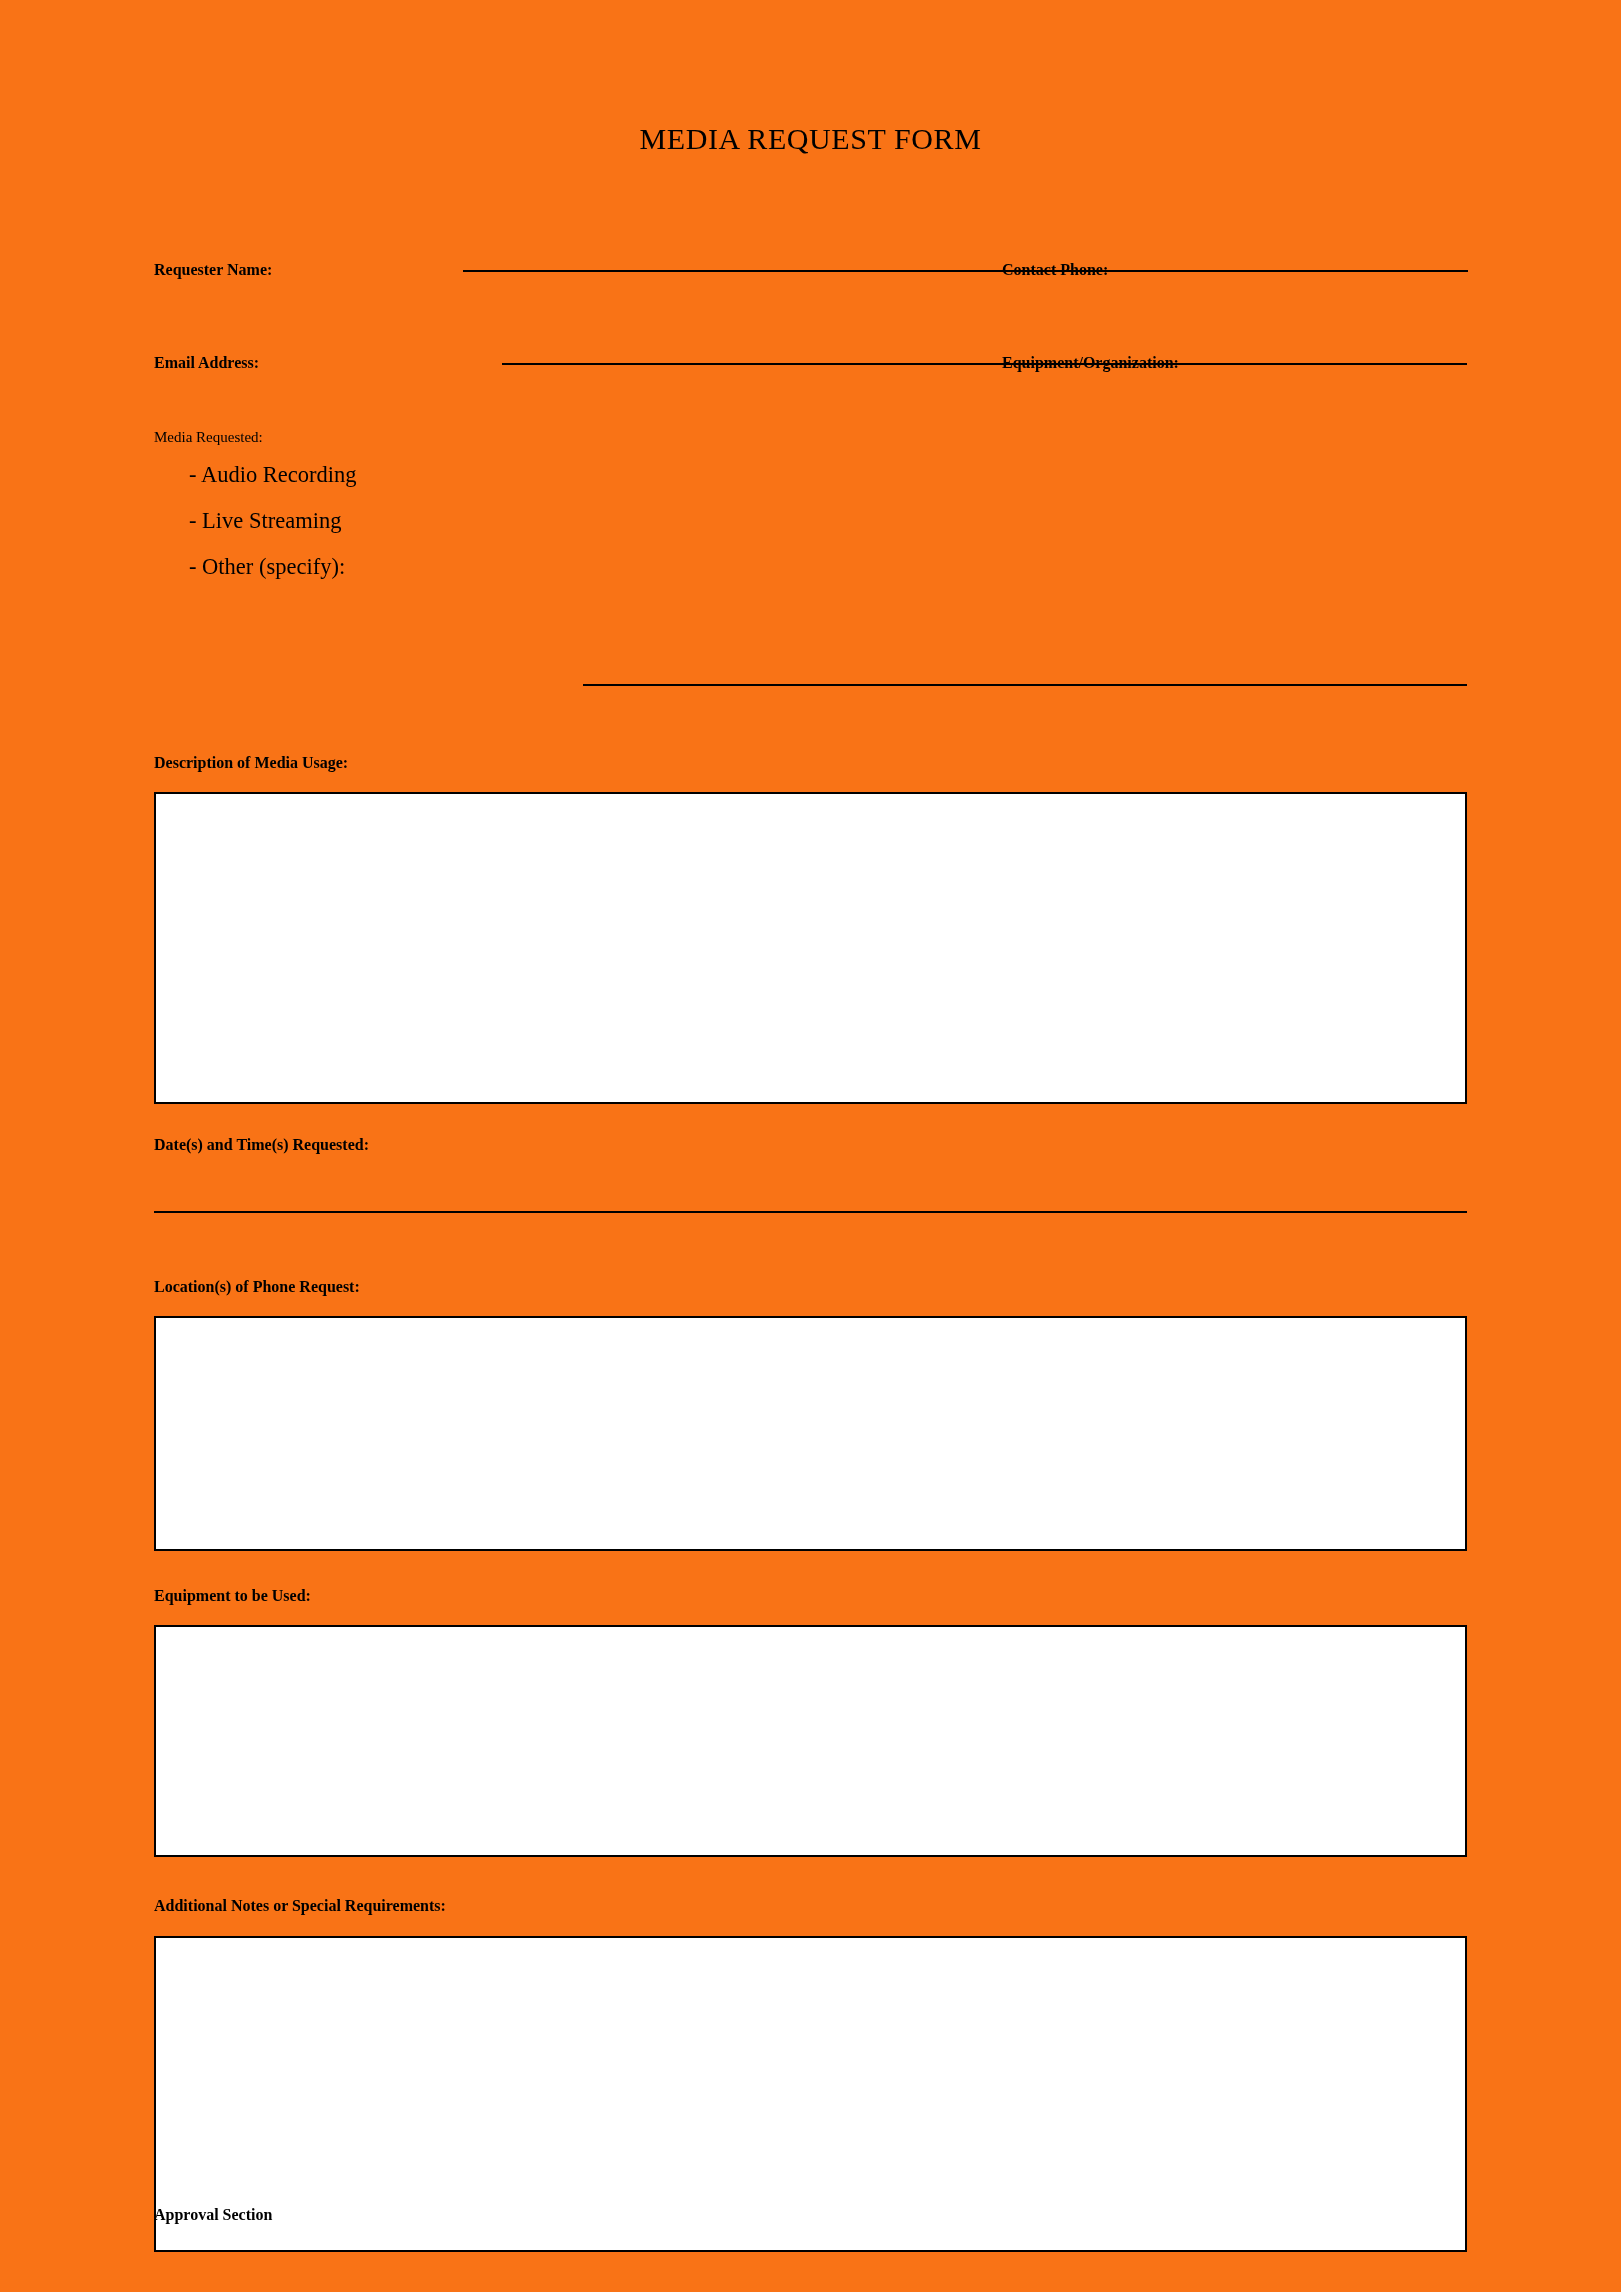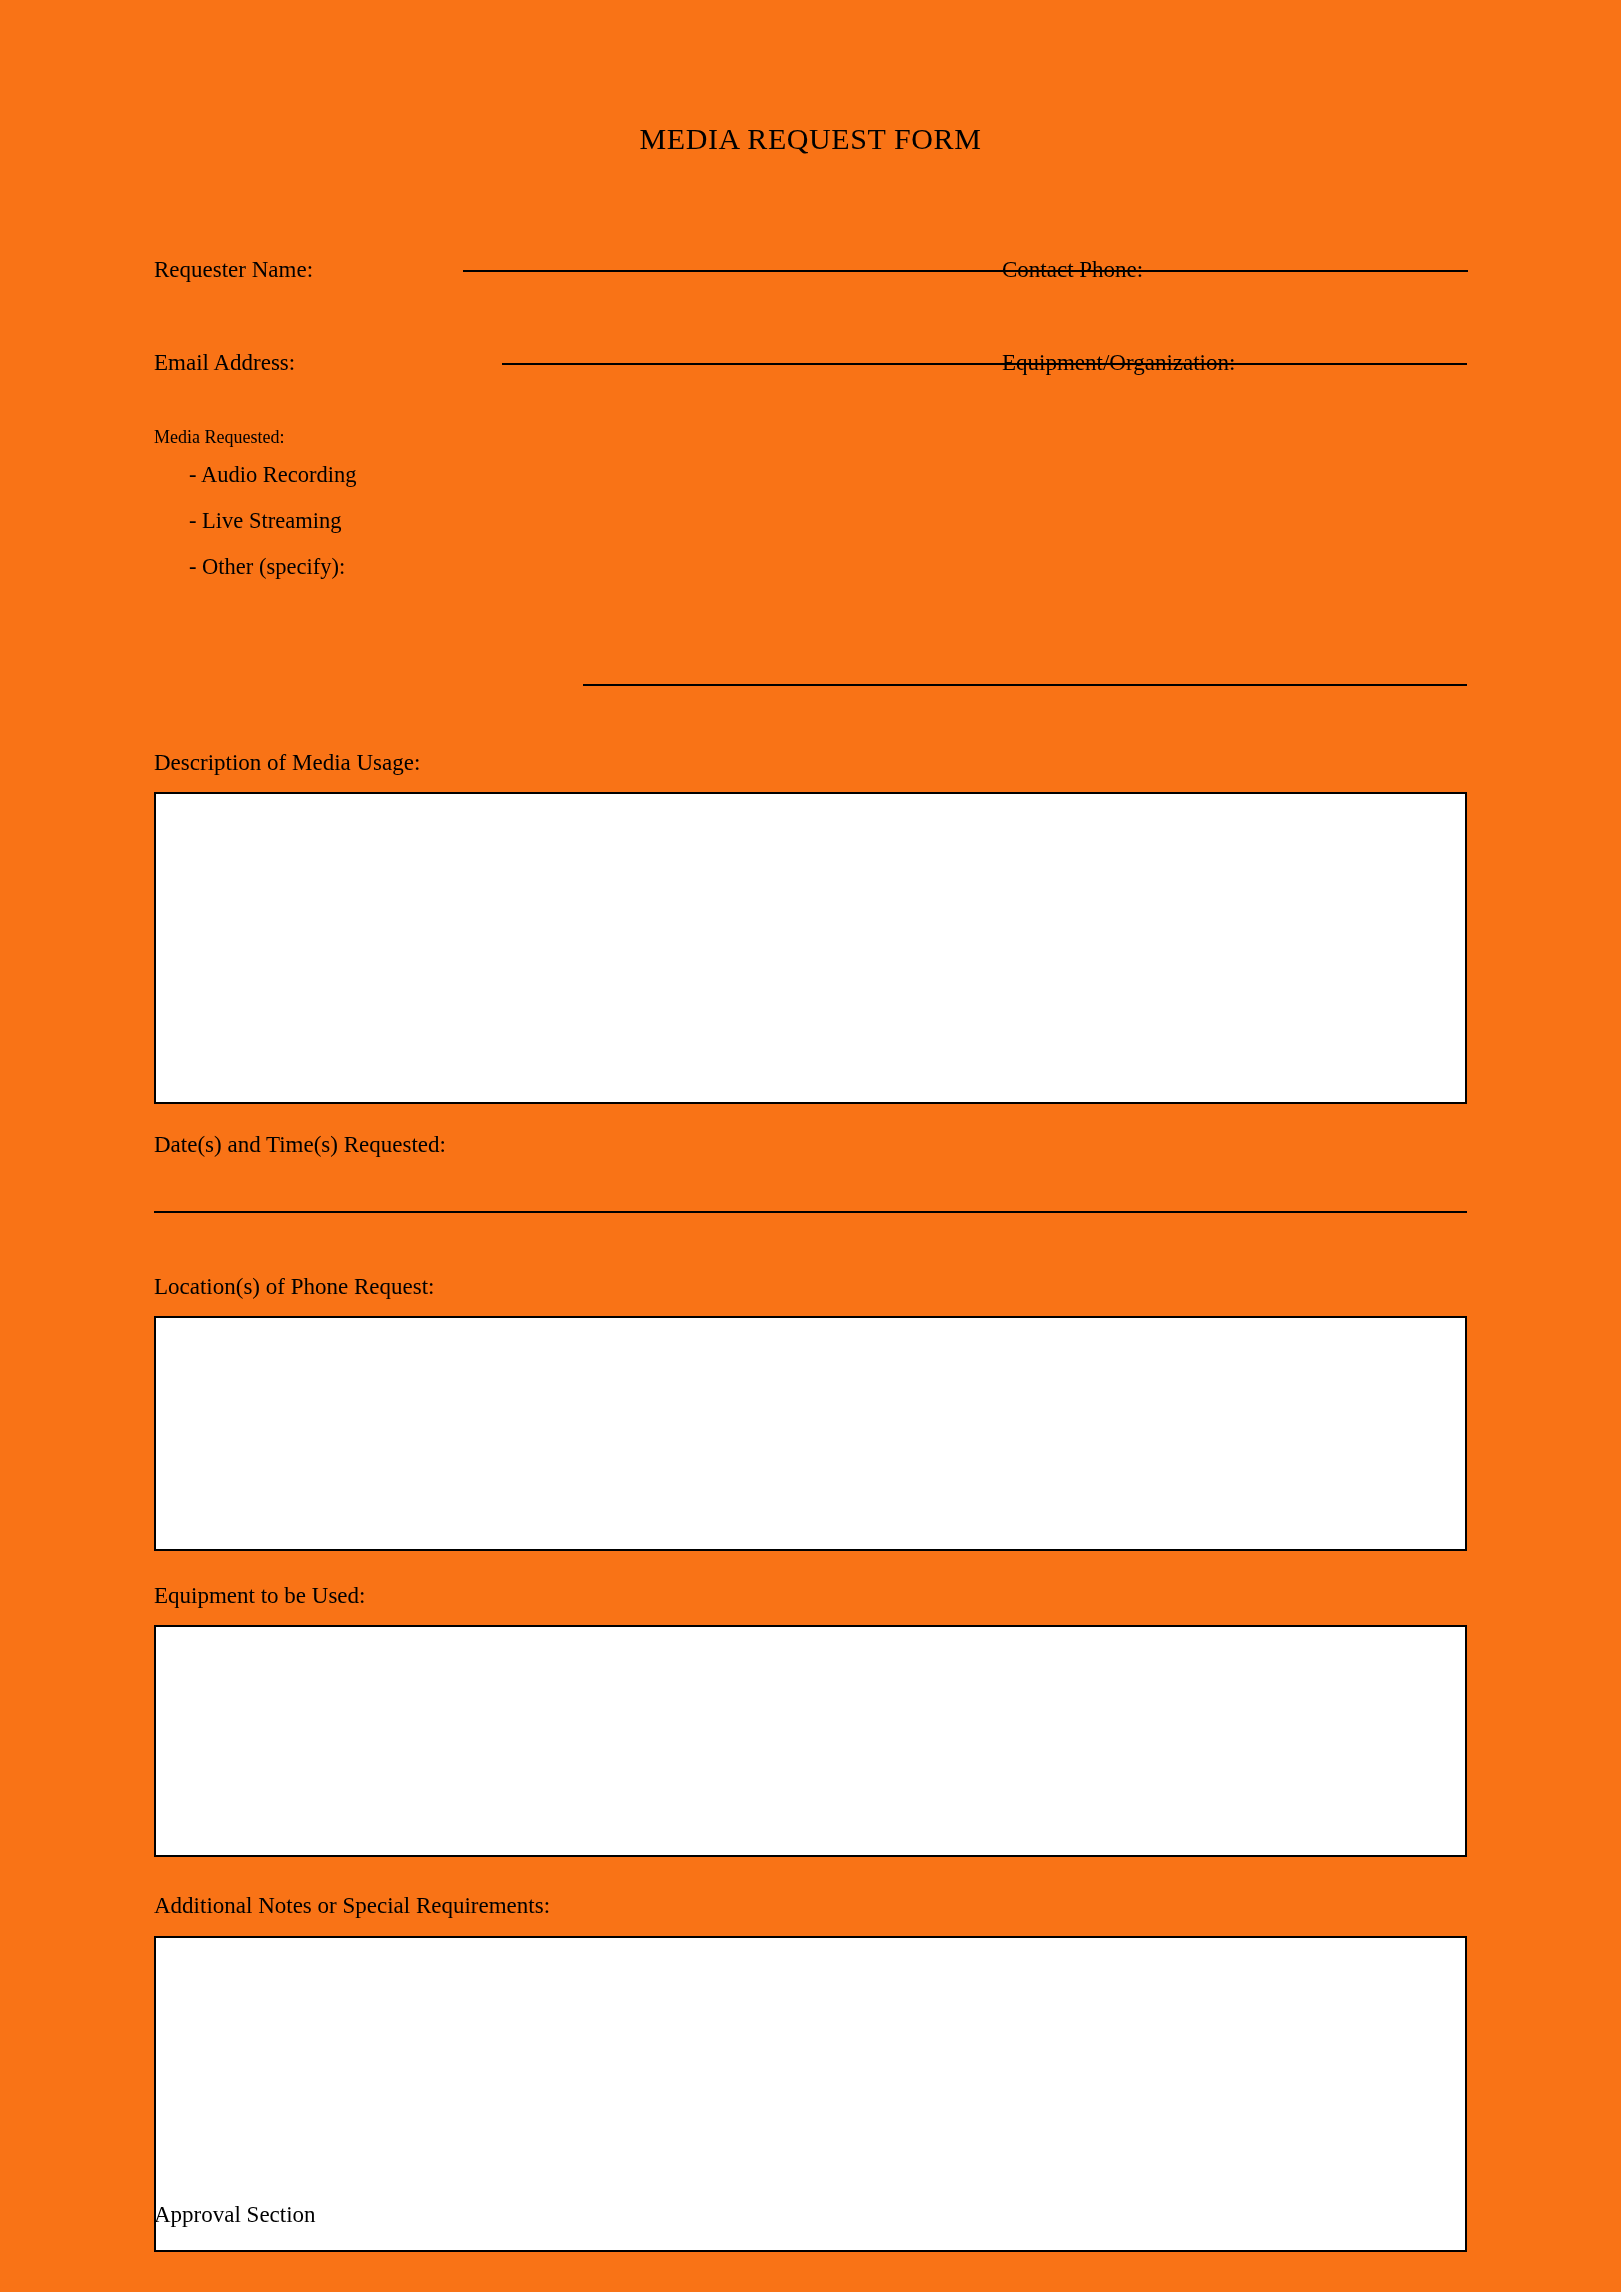--- a/index.html
+++ b/index.html
@@ -32,23 +32,23 @@
     font-size: 30px;
     line-height: 37px;
     letter-spacing: 0.6px;
     font-weight: 400;
     white-space: nowrap;
   }
 
   
   .label {
     position: absolute;
-    font-size: 23px;
+    font-size: 16px;
     line-height: 29px;
-    font-weight: 400;
+    font-weight: 700;
     white-space: nowrap;
   }
 
   .label-left {
     left: 154px;
   }
 
   .label-right {
     left: 1002px;
   }
@@ -72,21 +72,21 @@
 
   
   .media-list {
     position: absolute;
     left: 154px;
     top: 423px;
     width: 686px;
   }
 
   .media-heading {
-    font-size: 18px;
+    font-size: 15px;
     line-height: 29px;
     white-space: nowrap;
   }
 
   .media-items {
     list-style: none;
     margin: 0;
     padding: 0;
   }
 

